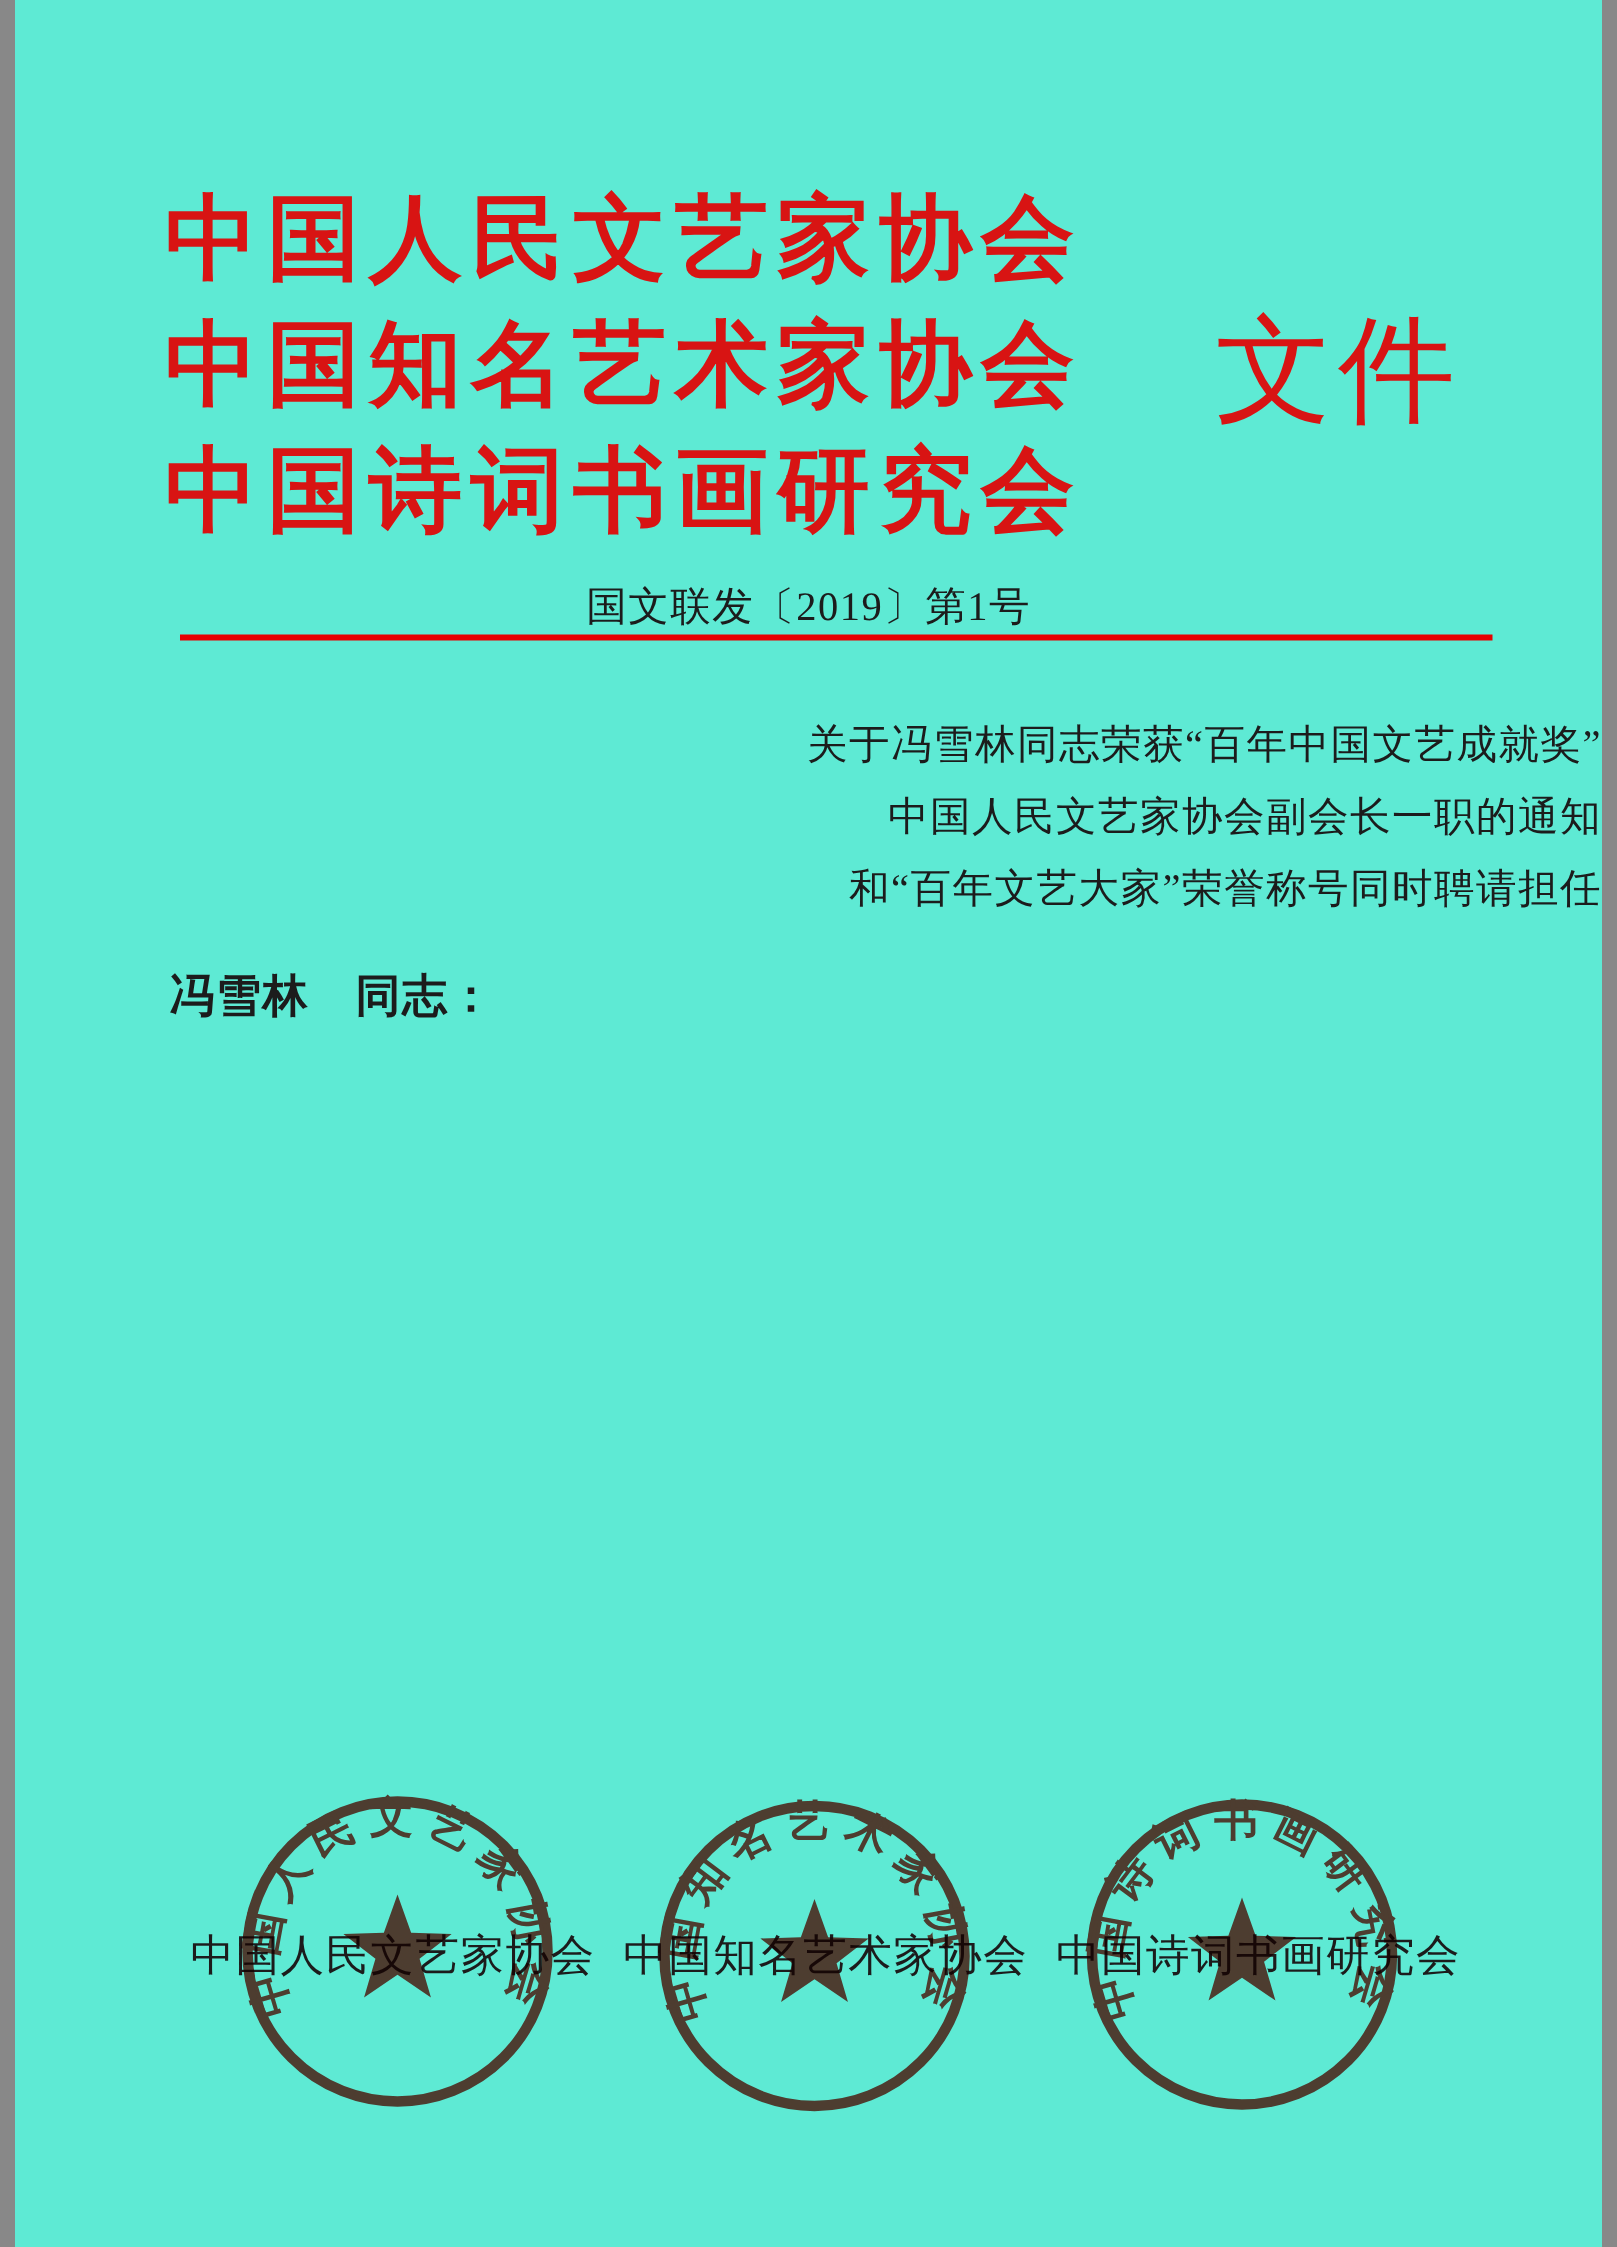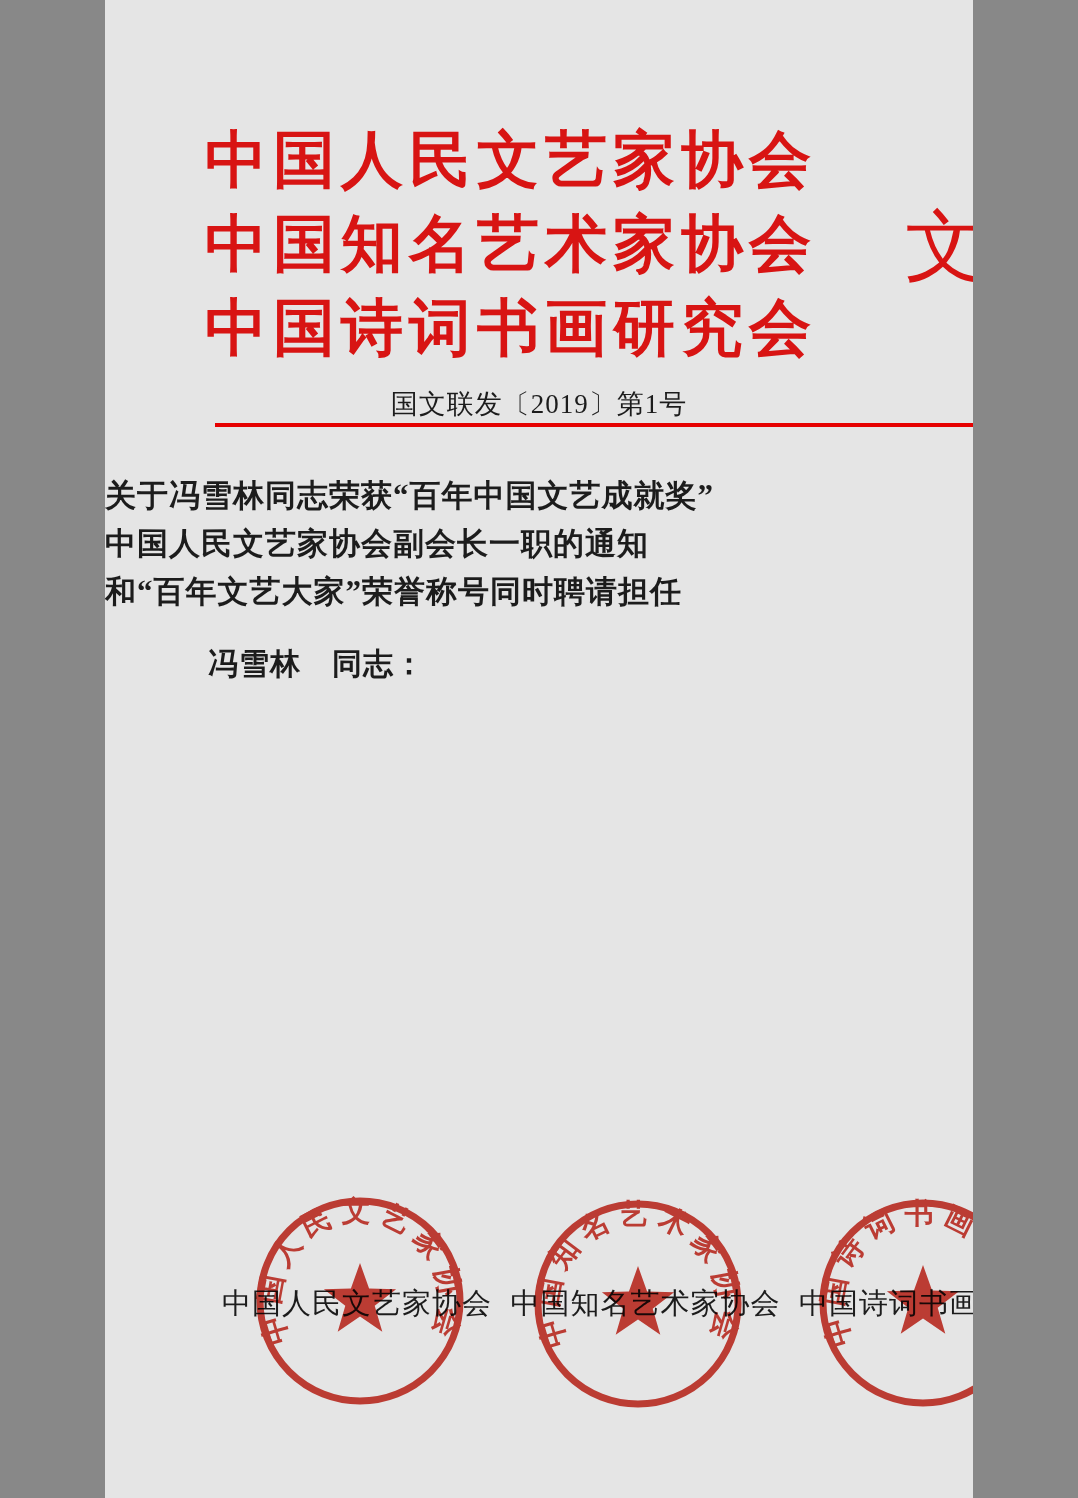--- a/index.html
+++ b/index.html
@@ -1,20 +1,20 @@
 <!DOCTYPE html>
 <html style="--header-red: #d81413; --line-red: #e60000; --stamp-red: #cb271d; --text-black: #1c1c1c;"><head>
 <meta charset="utf-8">
 <style>
   html,body { margin:0; padding:0; background:#888; }
   .page {
     position:relative;
-    width:868px; height:1498px;
+    width:1058px; height:1498px;
     margin:0 auto;
-    background:#e5e5e5;
+    background:#5eead4;
     overflow:hidden;
     font-family:"Liberation Serif", serif;
     color:var(--text-black);
   }
   
   .org-lines {
     position:absolute; top:118px; left:100px;
     font-size:62px; line-height:84px;
     font-weight:bold; letter-spacing:6px;
     color:var(--header-red);
@@ -32,23 +32,23 @@
     text-align:center;
     font-size:27px; letter-spacing:1px;
   }
   .red-line {
     position:absolute; top:423px; left:110px;
     width:875px; height:4px;
     background:var(--line-red);
   }
   .title {
     position:absolute; top:472px; left:0; width:100%;
-    text-align:left;
-    font-size:31px; line-height:48px;
-    font-weight:bold; letter-spacing:1px;
+    text-align:right;
+    font-size:27px; line-height:48px;
+    font-weight:normal; letter-spacing:1px;
   }
   .salutation {
     position:absolute; top:644px; left:103px;
     font-size:30px; font-weight:bold; letter-spacing:1px;
   }
   .body-text {
     position:absolute; top:710px; left:103px; width:872px;
     font-size:29px; line-height:60px;
     letter-spacing:2px;
     text-align:justify;

